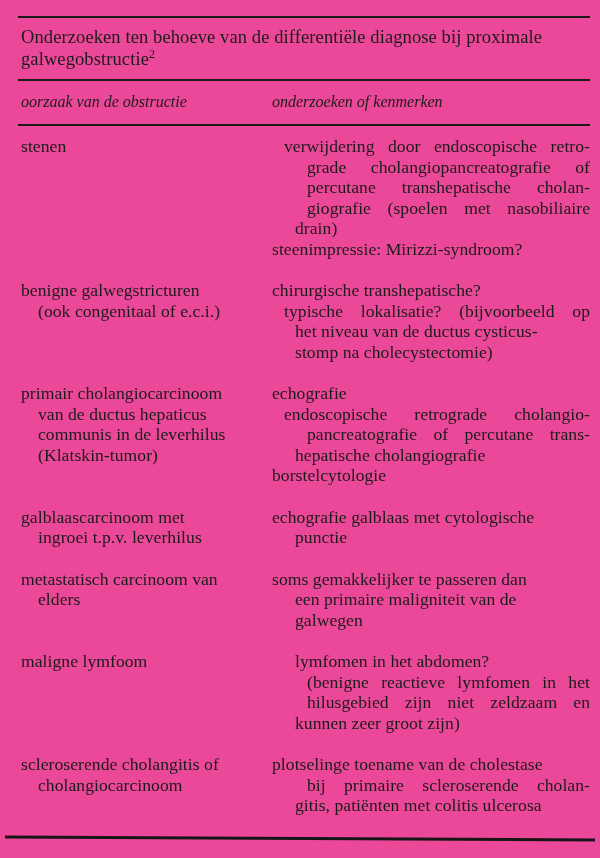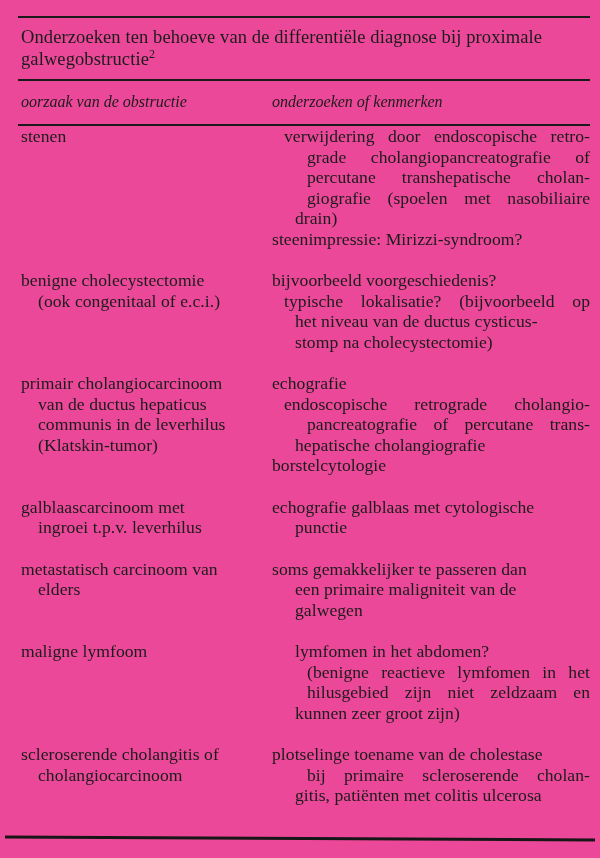--- a/index.html
+++ b/index.html
@@ -38,21 +38,21 @@
   .thead {
     position: relative;
     width: 569px;
     font-style: italic;
     font-size: 16px;
     line-height: 20px;
     padding: 11px 0 12px 0;
   }
   .thead .col2 { position: absolute; left: 251px; top: 11px; }
 
-  .tbody { width: 569px; }
+  .tbody { padding-top: 10px; width: 569px; }
 
   .row { display: flex; margin-bottom: 21px; }
   .row:last-child { margin-bottom: 0; }
 
   .cell-left  { width: 251px; flex: 0 0 251px; }
   .cell-right { width: 318px; flex: 0 0 318px; }
 
   .line {
     font-size: 17.6px;
     line-height: 20.5px;
@@ -108,25 +108,25 @@
           <div class="line ind0 just">verwijdering door endoscopische retro-</div>
           <div class="line ind1 just">grade cholangiopancreatografie of</div>
           <div class="line ind1 just">percutane transhepatische cholan-</div>
           <div class="line ind1 just">giografie (spoelen met nasobiliaire</div>
           <div class="line ind1">drain)</div>
           <div class="line ind0">steenimpressie: Mirizzi-syndroom?</div>
         </div>
       </div>
       <div class="row">
         <div class="cell-left">
-          <div class="line ind0">benigne cholecystectomie</div>
+          <div class="line ind0">benigne galwegstricturen</div>
           <div class="line ind1">(ook congenitaal of e.c.i.)</div>
         </div>
         <div class="cell-right">
-          <div class="line ind0">bijvoorbeeld voorgeschiedenis?</div>
+          <div class="line ind0">chirurgische transhepatische?</div>
           <div class="line ind0 just">typische lokalisatie? (bijvoorbeeld op</div>
           <div class="line ind1">het niveau van de ductus cysticus-</div>
           <div class="line ind1">stomp na cholecystectomie)</div>
         </div>
       </div>
       <div class="row">
         <div class="cell-left">
           <div class="line ind0">primair cholangiocarcinoom</div>
           <div class="line ind1">van de ductus hepaticus</div>
           <div class="line ind1">communis in de leverhilus</div>

